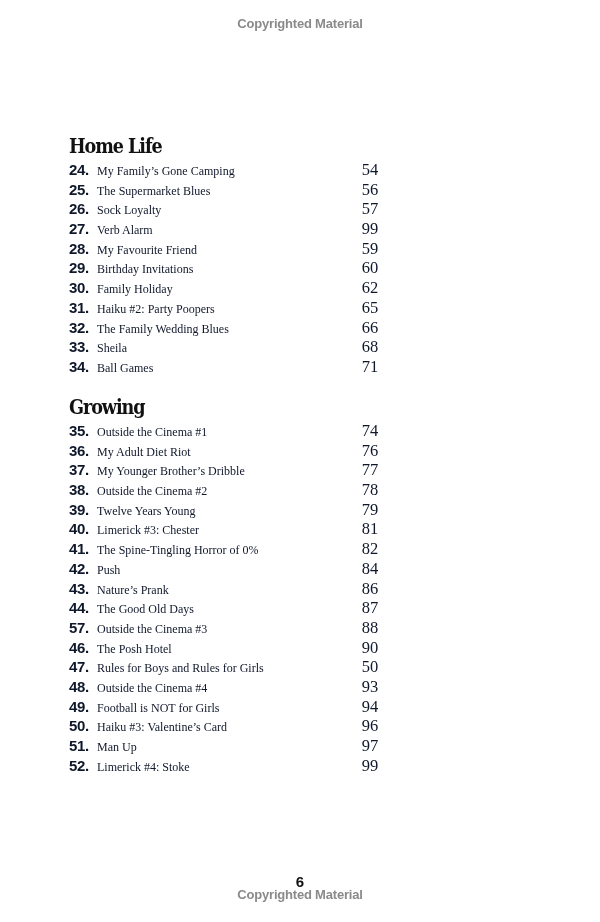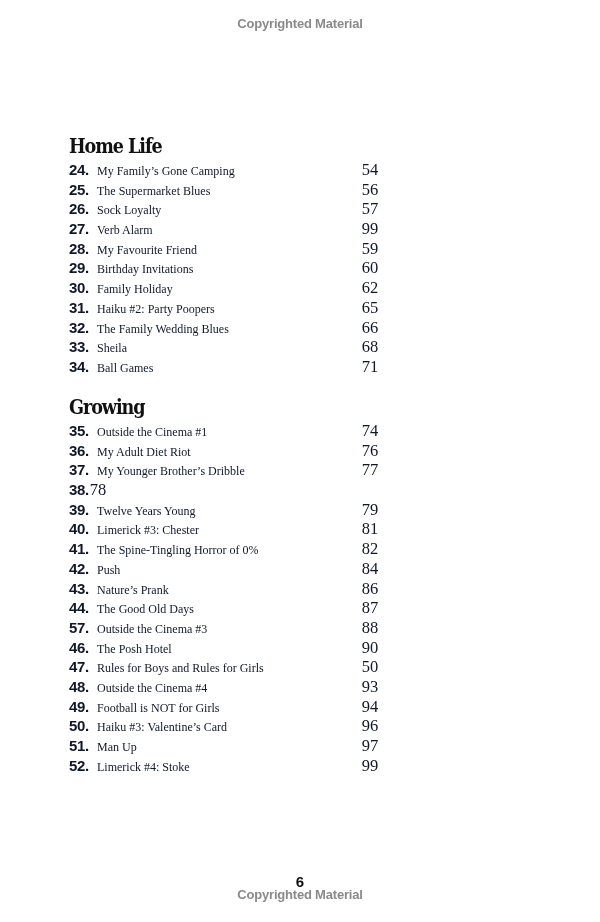--- a/index.html
+++ b/index.html
@@ -118,20 +118,21 @@
         <span class="toc-title">My Adult Diet Riot</span>
         <span class="toc-page">76</span>
       </div>
       <div class="toc-row">
         <span class="toc-num">37.</span>
         <span class="toc-title">My Younger Brother’s Dribble</span>
         <span class="toc-page">77</span>
       </div>
       <div class="toc-row">
         <span class="toc-num">38.</span>
+        <span class="toc-title">Outside the Cinema #2</span>
         <span class="toc-page">78</span>
       </div>
       <div class="toc-row">
         <span class="toc-num">39.</span>
         <span class="toc-title">Twelve Years Young</span>
         <span class="toc-page">79</span>
       </div>
       <div class="toc-row">
         <span class="toc-num">40.</span>
         <span class="toc-title">Limerick #3: Chester</span>

